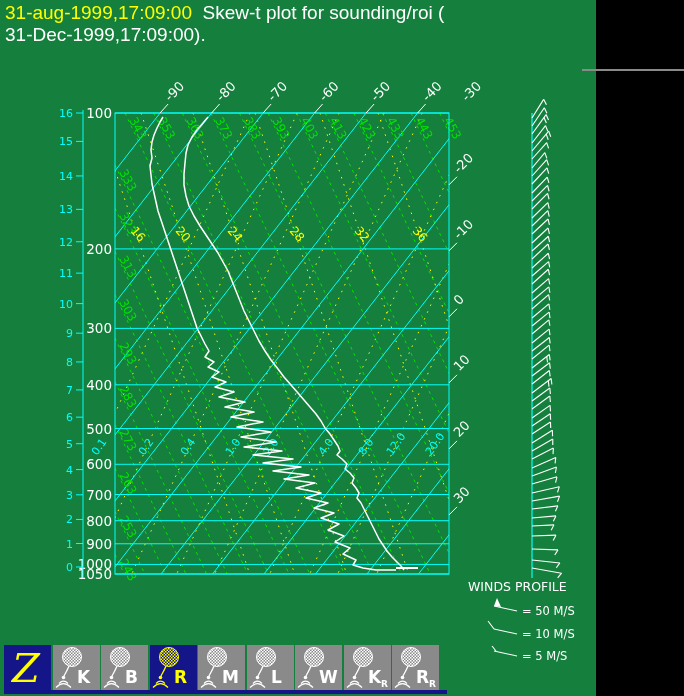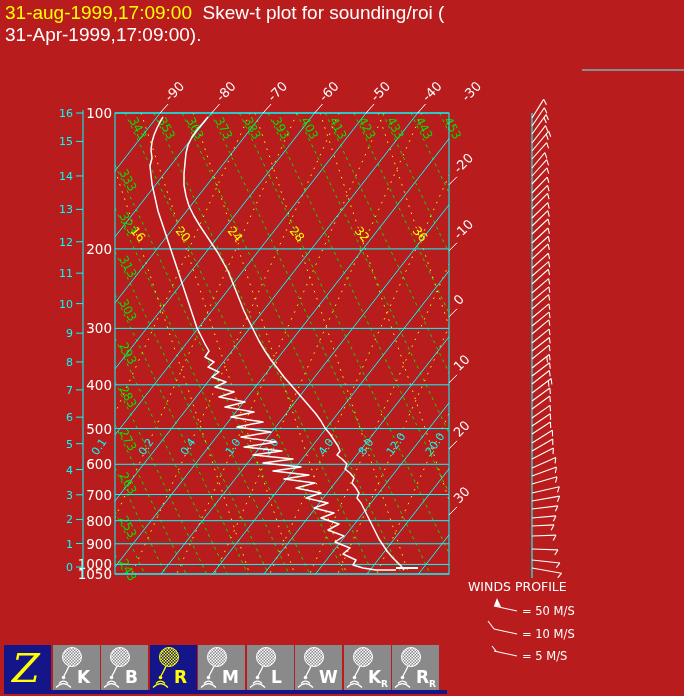--- a/index.html
+++ b/index.html
@@ -1,33 +1,33 @@
 <!DOCTYPE html>
 <html><head>
 <meta charset="utf-8">
 <style>
   html,body{margin:0;padding:0;background:#000;width:684px;height:696px;overflow:hidden;
     font-family:"Liberation Sans",sans-serif;}
-  .page{position:relative;width:684px;height:696px;background:#b91c1c;}
+  .page{position:relative;width:596px;height:696px;background:#15803d;}
   .title{position:absolute;left:5px;top:2px;font-size:19px;line-height:22px;color:#fff;
     letter-spacing:0px;white-space:pre-wrap;}
   .title .ts{color:#ffff00;}
   .divider{position:absolute;left:582px;top:69px;width:102px;height:2px;background:#8a8a8a;}
   #plotsvg{position:absolute;left:0;top:0;}
   .toolbar{position:absolute;left:4px;top:645px;display:flex;gap:1.5px;}
   .tbtn{width:47px;height:45px;background:#8a8a8a;padding:0;border:0;cursor:pointer;display:block;}
   .tbtn.sel{background:#15158a;}
   .tbtn svg{display:block;}
   .tstrip{position:absolute;left:4px;top:690px;width:443px;height:4px;background:#15158a;}
 </style>
 </head>
 <body>
 
 <div class="page">
-  <div class="title"><span class="ts">31-aug-1999,17:09:00</span><span>  Skew-t plot for sounding/roi (</span><br><span>31-Apr-1999,17:09:00).</span></div>
+  <div class="title"><span class="ts">31-aug-1999,17:09:00</span><span>  Skew-t plot for sounding/roi (</span><br><span>31-Dec-1999,17:09:00).</span></div>
 
   <div class="divider"></div>
 
   <svg id="plotsvg" width="684" height="696">
       <defs>
         <clipPath id="clipbox">
           <rect x="115" y="113" width="334" height="461"></rect>
         </clipPath>
       </defs>
       <g clip-path="url(#clipbox)">

